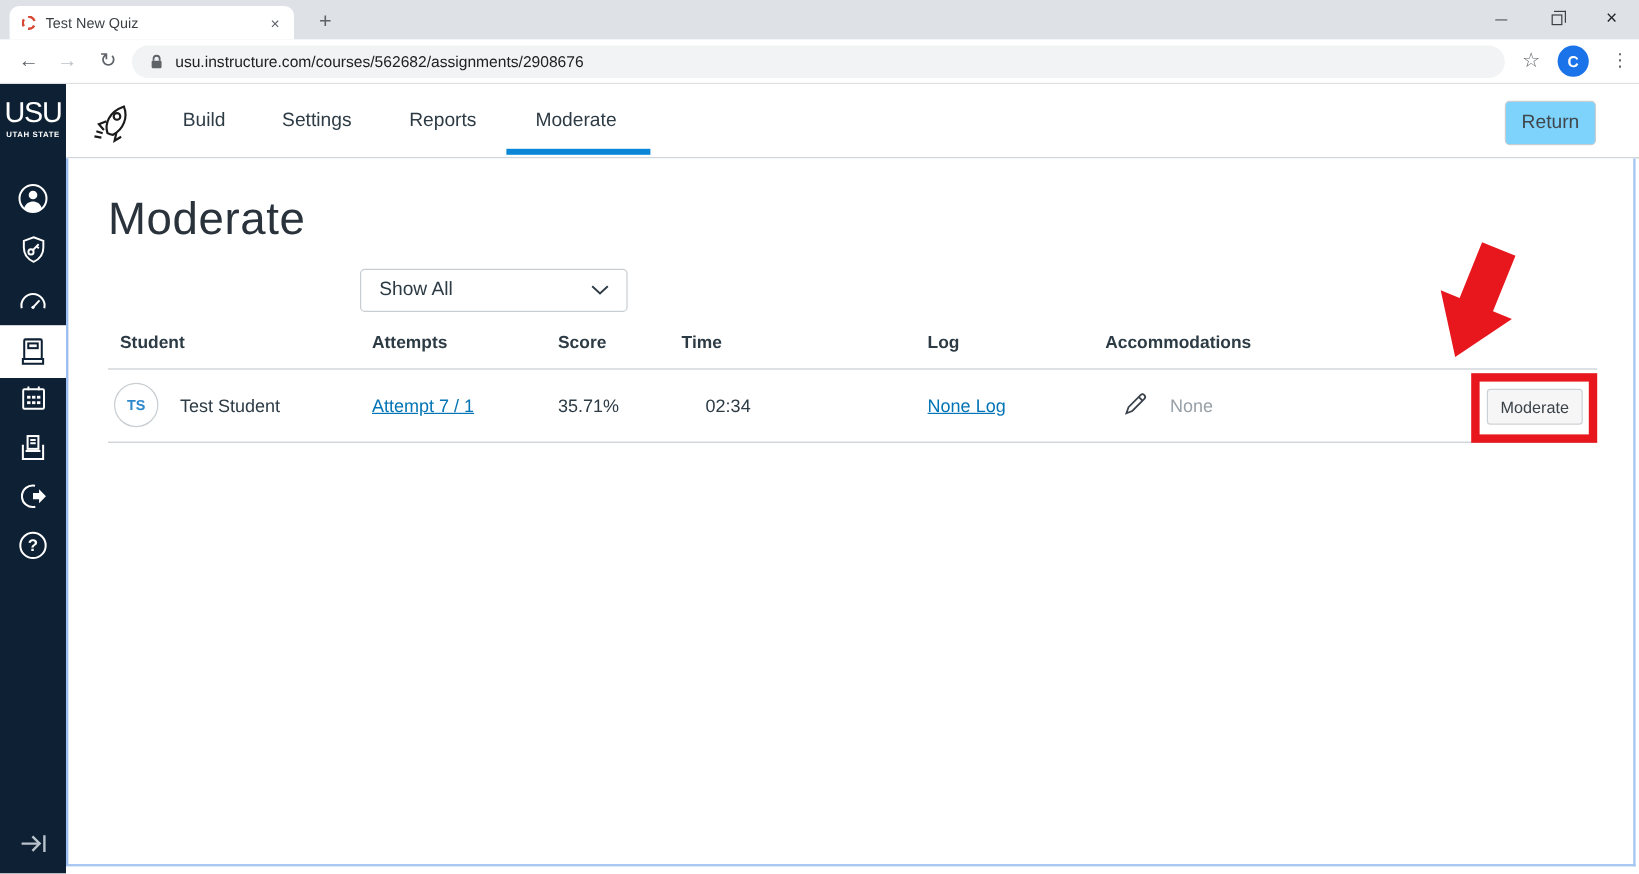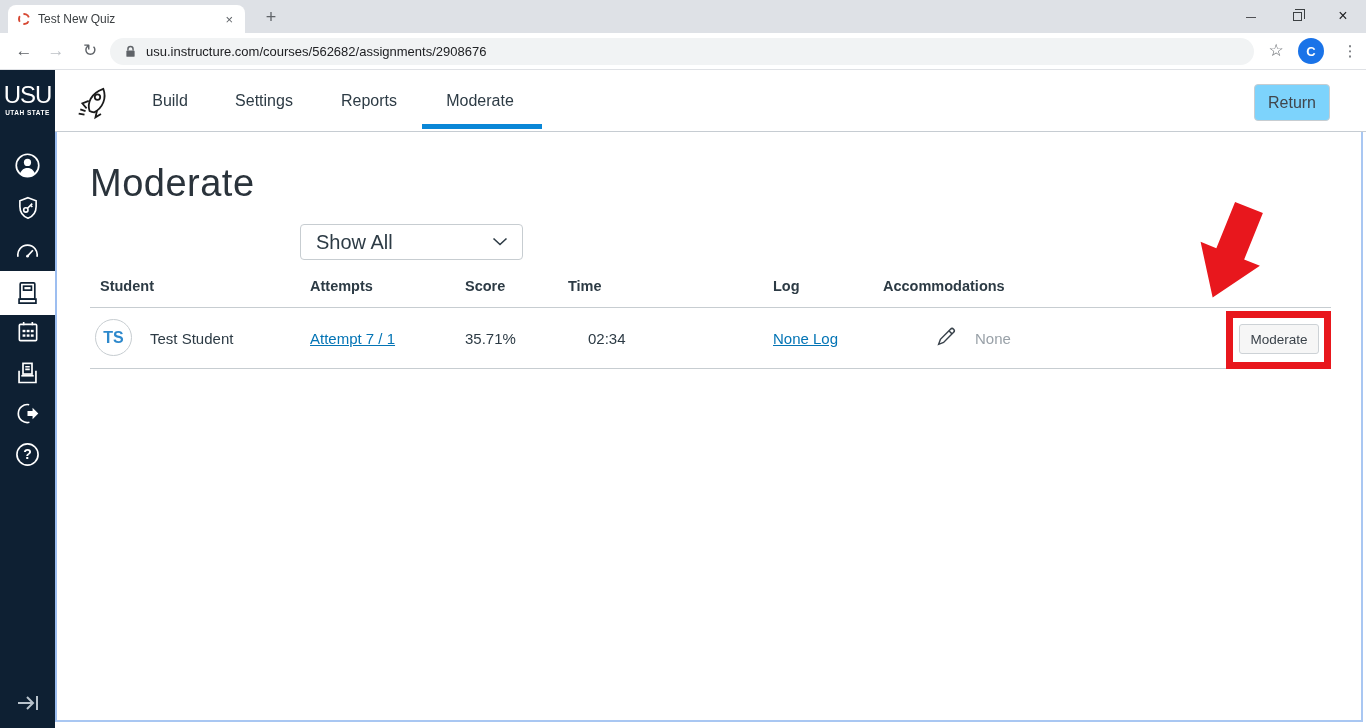--- a/index.html
+++ b/index.html
@@ -66,27 +66,27 @@
            border-bottom:2px solid #a9c7f2; }
   .page-heading { position:absolute; left:33px; top:30px; font-size:38px; font-weight:300;
            color:#2a333b; letter-spacing:0.5px; }
   .search-input { position:absolute; left:33px; top:92px; width:198px; height:36px;
            border:1px solid #c7cdd1; border-radius:4px; padding:0 12px; font-size:15px;
            color:#2d3b45; font-family:"Liberation Sans", sans-serif; }
   .search-input::placeholder { color:#9aa3ab; }
   .filter-select { position:absolute; left:243px; top:92px; width:223px; height:36px;
            border:1px solid #c7cdd1; border-radius:4px; background:#fff; display:flex;
            align-items:center; padding:0 14px 0 15px; }
-  .filter-value { flex:1; font-size:20px; color:#2d3b45; }
+  .filter-value { flex:1; font-size:16px; color:#2d3b45; }
 
   .th { position:absolute; top:146px; font-size:14.5px; font-weight:bold; color:#2d3b45; }
   .hline { position:absolute; left:33px; width:1241px; height:1px; background:#c7cdd1; }
   .row-avatar { position:absolute; left:38px; top:187px; width:37px; height:37px; border:1px solid #c7cdd1;
            border-radius:50%; display:flex; align-items:center; justify-content:center;
-           font-size:16px; font-weight:bold; color:#2e89cc; }
+           font-size:12px; font-weight:bold; color:#2e89cc; }
   .cell { position:absolute; top:198px; font-size:15px; color:#2d3b45; white-space:nowrap; }
   .cell-link { color:#0374b5; text-decoration:underline; cursor:pointer; }
   .cell-muted { color:#99a1a8; }
   .pencil { position:absolute; left:878px; top:193px; }
   .moderate-btn { position:absolute; left:1182px; top:192px; width:80px; height:30px;
            background:#f6f6f6; border:1px solid #cdd2d6; border-radius:3px; font-size:13.5px;
            color:#3a424a; font-family:"Liberation Sans", sans-serif; }
 
   
   .red-box { position:absolute; left:1226px; top:311px; width:105px; height:58px;
@@ -240,21 +240,21 @@
       <svg width="16" height="10" viewBox="0 0 16 10">
         <path d="M1.5 1.5l6.5 6 6.5-6" fill="none" stroke="#2d3b45" stroke-width="1.6"></path>
       </svg>
     </div>
 
     <span class="th" style="left:43px;">Student</span>
     <span class="th" style="left:253px;">Attempts</span>
     <span class="th" style="left:408px;">Score</span>
     <span class="th" style="left:511px;">Time</span>
     <span class="th" style="left:716px;">Log</span>
-    <span class="th" style="left:826px;text-align:center;">Accommodations</span>
+    <span class="th" style="left:864px;text-align:center;">Accommodations</span>
     <div class="hline" style="top:175px;"></div>
 
     <div>
       <div class="row-avatar">TS</div>
       <span class="cell" style="left:93px;">Test Student</span>
       <span class="cell cell-link" style="left:253px;">Attempt 7 / 1</span>
       <span class="cell" style="left:408px;">35.71%</span>
       <span class="cell" style="left:511px;margin-left:20px;">02:34</span>
       <span class="cell cell-link" style="left:716px;">None Log</span>
       <svg class="pencil" width="23" height="23" viewBox="0 0 22 22" fill="none" stroke="#39424b" stroke-width="1.4">

